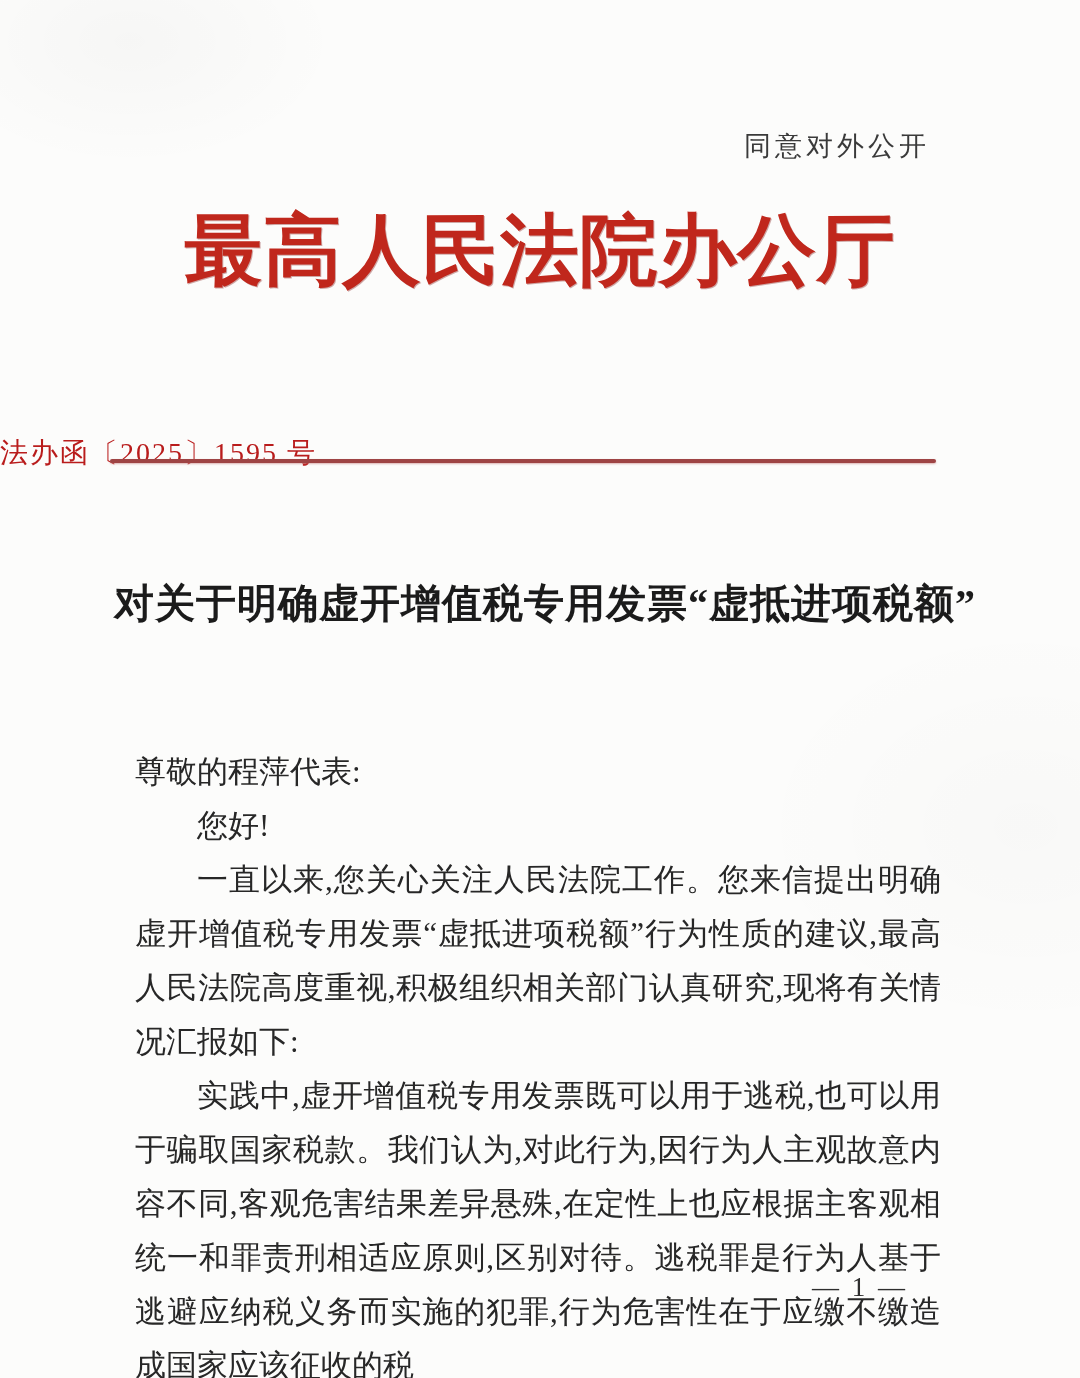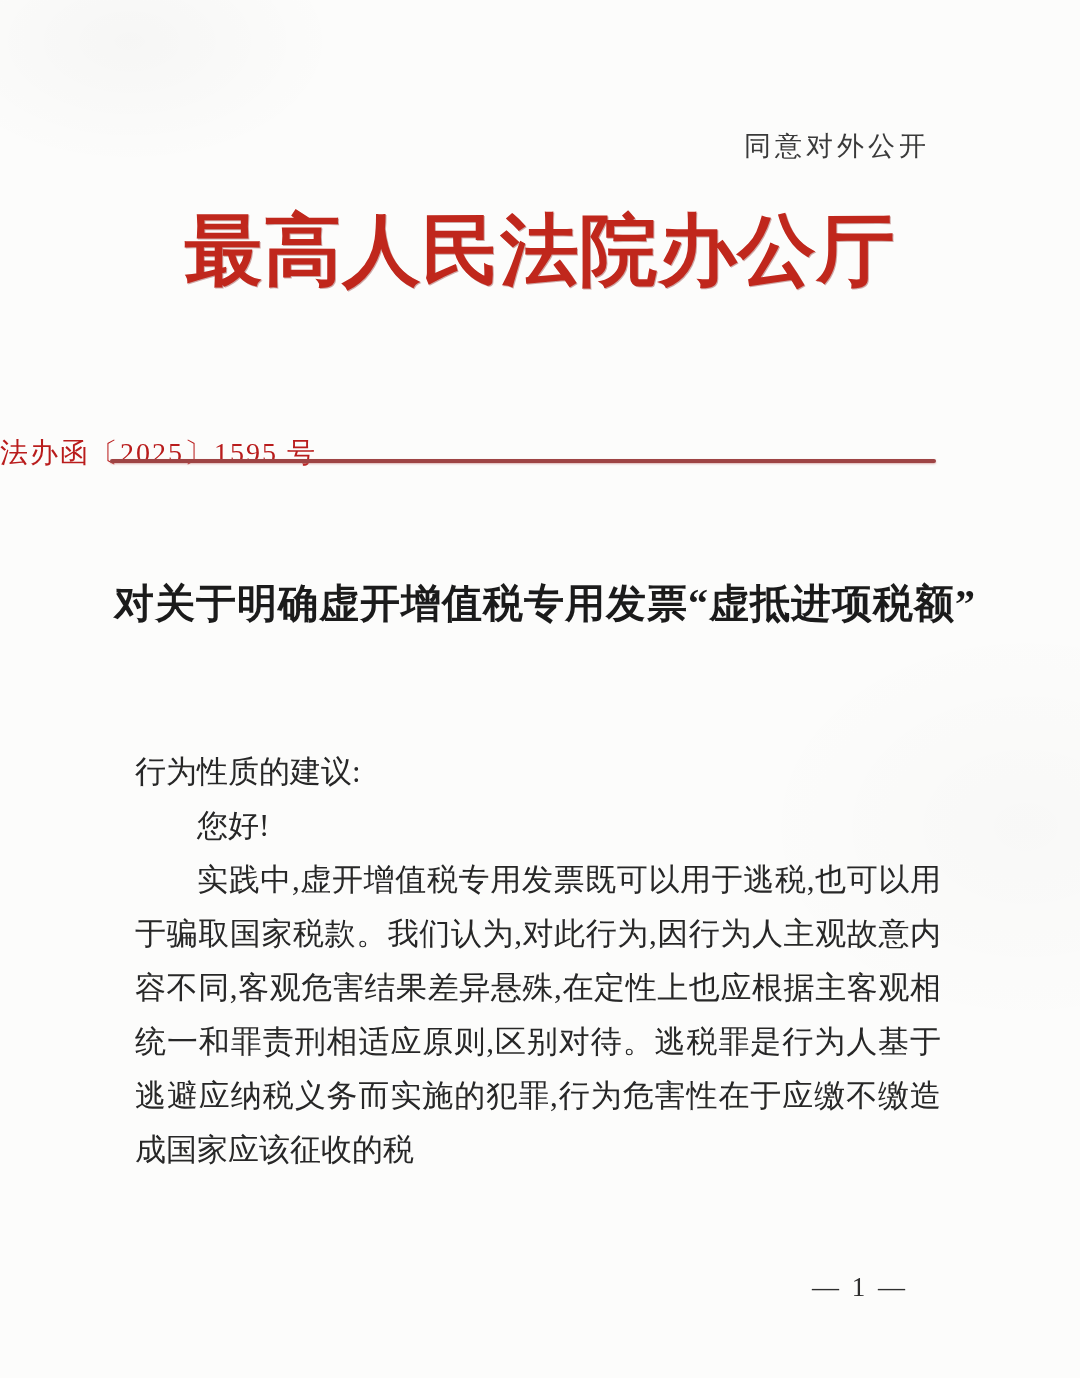--- a/index.html
+++ b/index.html
@@ -119,20 +119,21 @@
 
   <div class="doc-number">法办函〔2025〕1595 号</div>
 
   <div class="red-divider" style="background: rgb(158, 68, 68);"></div>
 
   <h2 class="letter-title">
     <span class="tline">对关于明确虚开增值税专用发票“虚抵进项税额”</span>
   </h2>
 
   <div class="letter-body">
-    <p class="salutation">行为性质的建议:</p>
+    <p class="salutation">尊敬的程萍代表:</p>
     <p class="greeting">您好!</p>
+    <p class="para">一直以来,您关心关注人民法院工作。您来信提出明确虚开增值税专用发票“虚抵进项税额”行为性质的建议,最高人民法院高度重视,积极组织相关部门认真研究,现将有关情况汇报如下:</p>
     <p class="para">实践中,虚开增值税专用发票既可以用于逃税,也可以用于骗取国家税款。我们认为,对此行为,因行为人主观故意内容不同,客观危害结果差异悬殊,在定性上也应根据主客观相统一和罪责刑相适应原则,区别对待。逃税罪是行为人基于逃避应纳税义务而实施的犯罪,行为危害性在于应缴不缴造成国家应该征收的税</p>
   </div>
 
   <div class="page-number">— 1 —</div>
 
 </div>
 
 </body></html>

